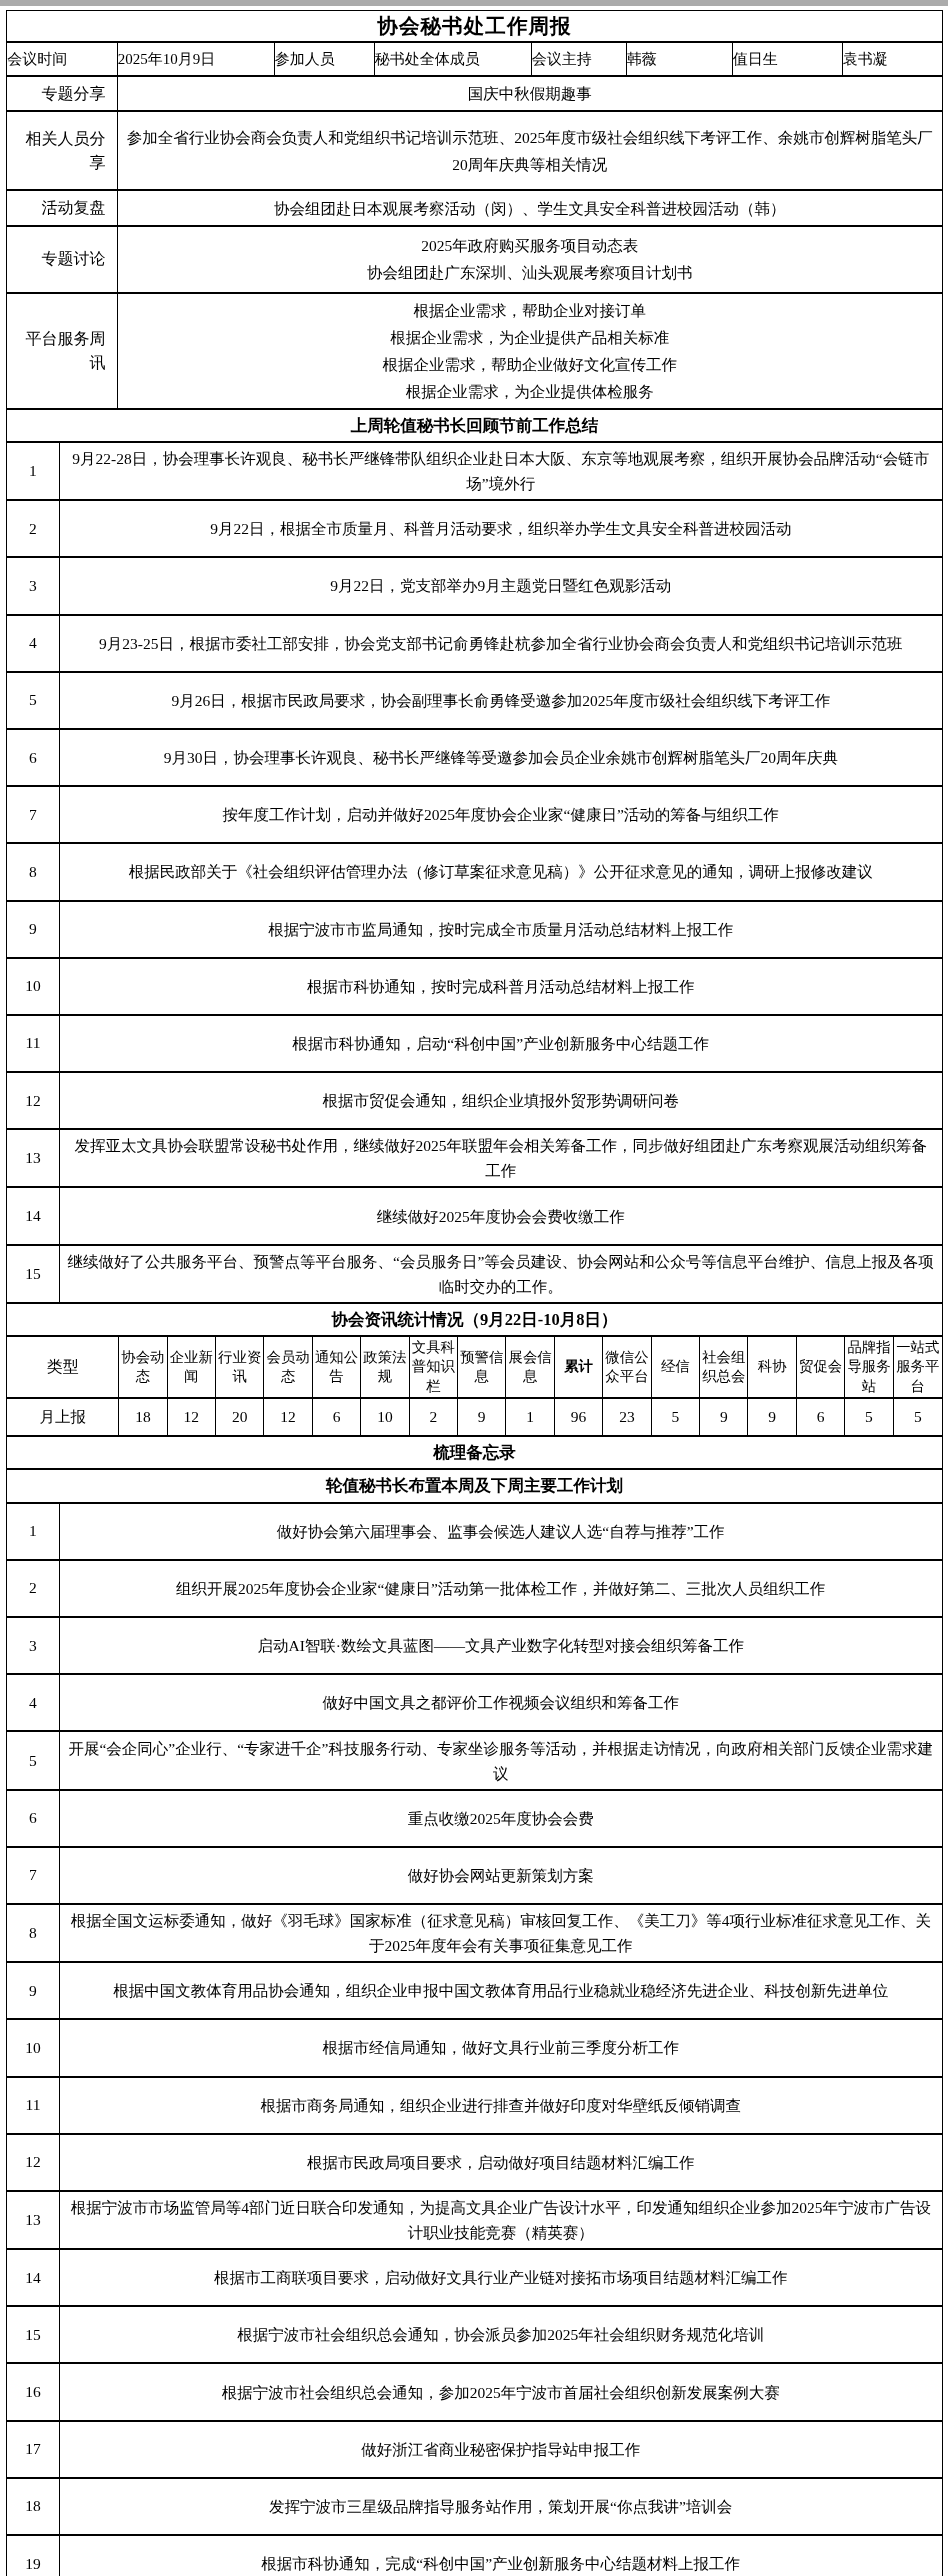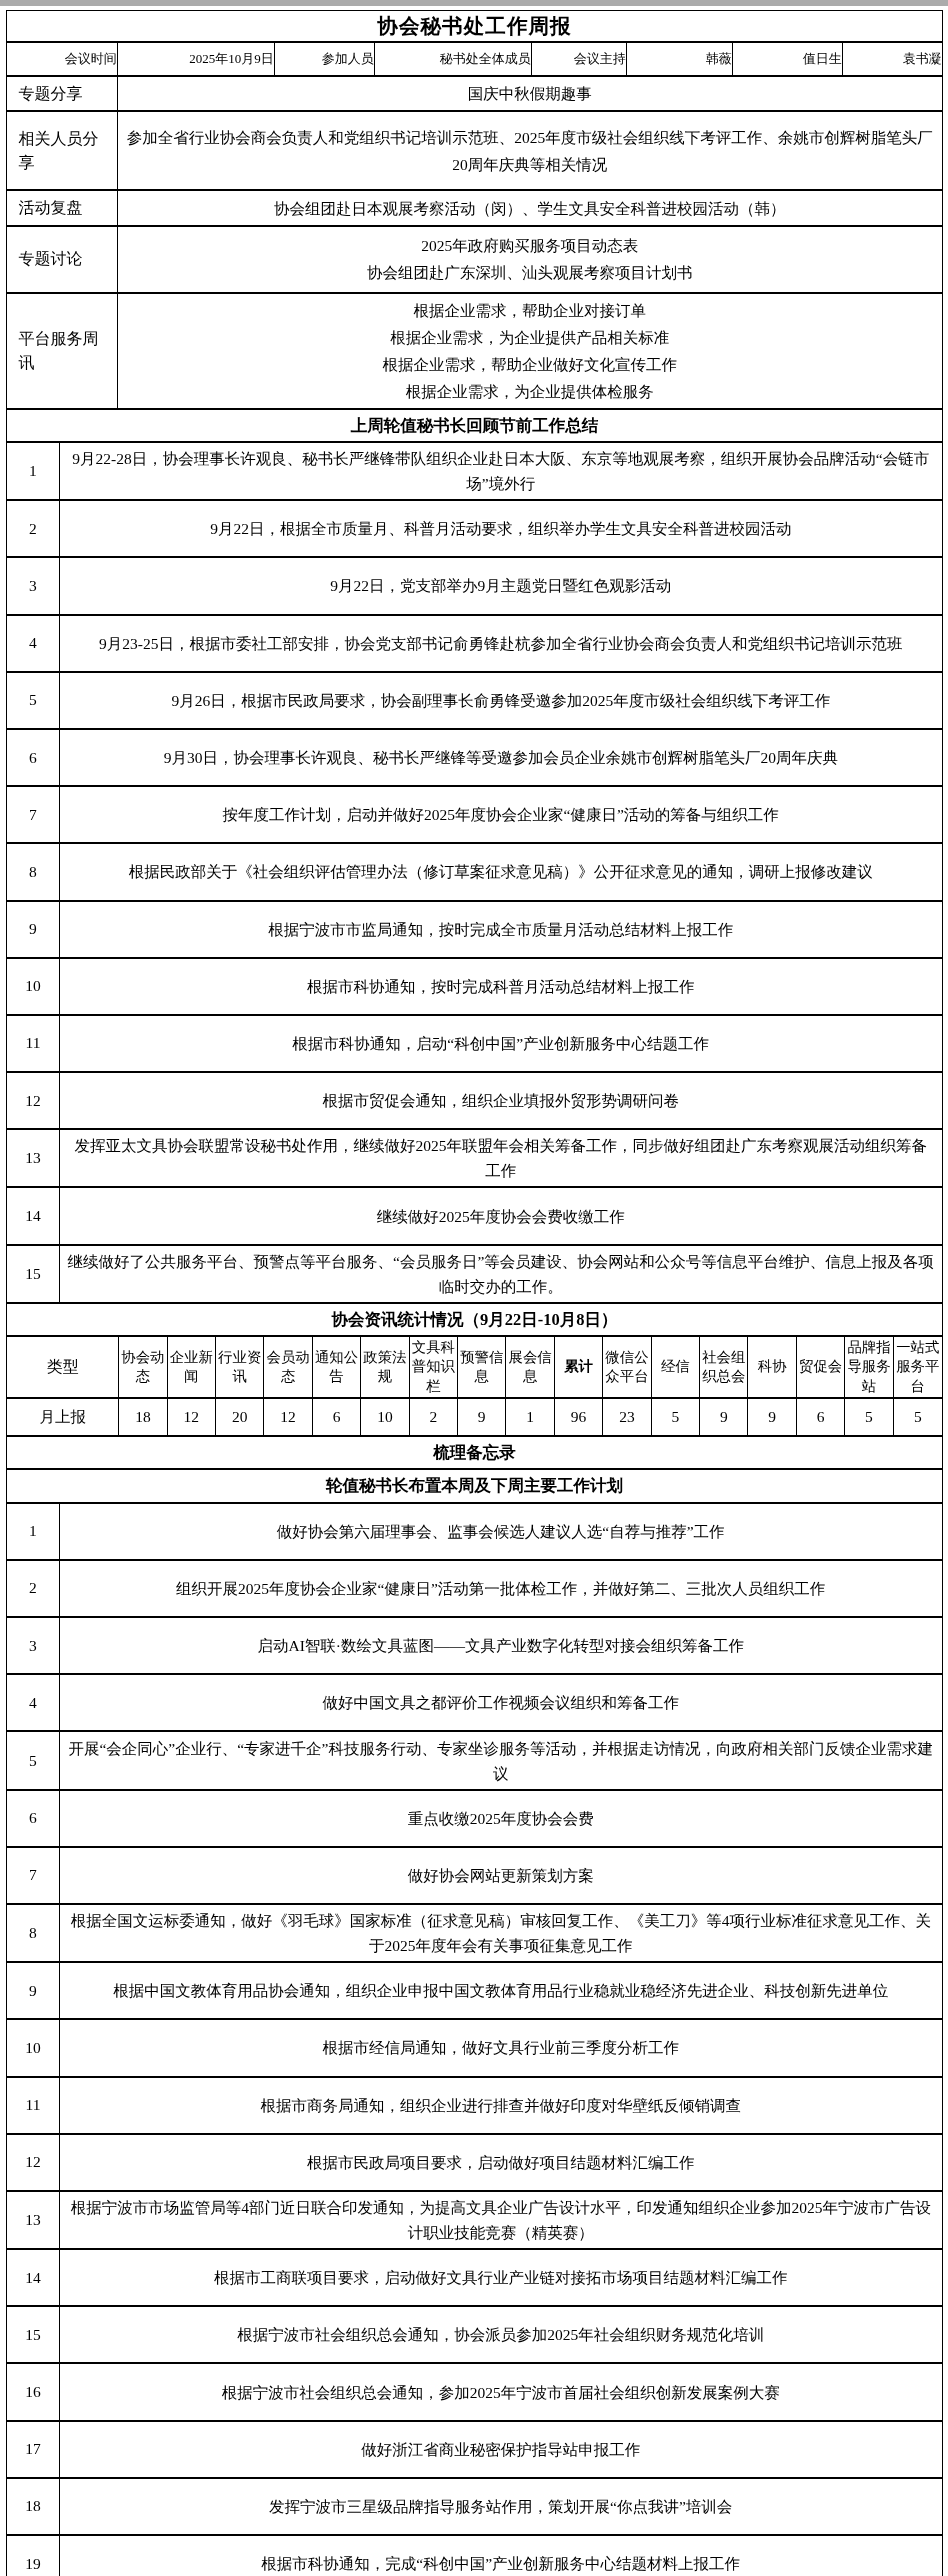--- a/index.html
+++ b/index.html
@@ -7,23 +7,23 @@
   .top-strip{height:6.2px;background:#ababab;}
   .doc{margin:4.1px 6.2px 13.4px 6.2px;border:1px solid #000;border-bottom-width:2.6px;}
   .doc > *{border-bottom:2.1px solid #000;}
   .doc > *:last-child{border-bottom:0;}
   .title{height:30px;line-height:30px;text-align:center;font-size:20.6px;font-weight:bold;letter-spacing:1px;}
   table{width:100%;border-collapse:collapse;table-layout:fixed;}
   td,th{border:0 solid #000;padding:0;font-weight:normal;word-break:break-all;vertical-align:middle;}
   tr + tr > td, tr + tr > th{border-top:2.1px solid #000;}
   td + td, th + th, td + th, th + td{border-left:1px solid #000;}
   
-  .meta-table td{height:32px;text-align:right;font-size:13px;}
-  
-  .label-cell{width:110px;text-align:left;font-size:16px;padding:0 11.3px;line-height:1.5;}
+  .meta-table td{height:32px;text-align:left;font-size:15px;}
+  
+  .label-cell{width:110px;text-align:right;font-size:16px;padding:0 11.3px;line-height:1.5;}
   .text-cell{text-align:center;padding:3.1px 7.2px;font-size:15.5px;line-height:25px;}
   .info-table .line{line-height:27px;font-size:15.5px;}
   
   .section-h{text-align:center;font-weight:bold;font-size:16.5px;padding:5.7px 0;line-height:1.2;}
   
   .num-table td{height:49px;}
   .num-table .num-cell{width:52px;text-align:center;font-size:15.5px;}
   
   .stats-table th, .stats-table td{font-size:14.4px;text-align:center;line-height:1.35;padding:1px 1.5px;}
   .stats-table .corner{width:108px;font-size:16px;}

